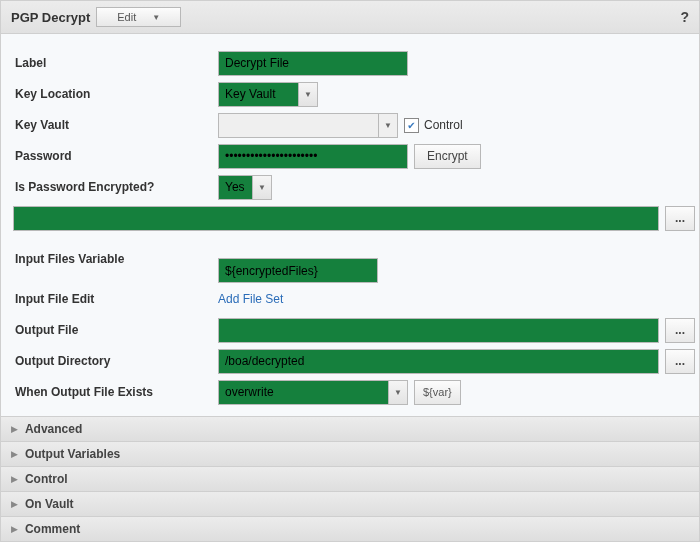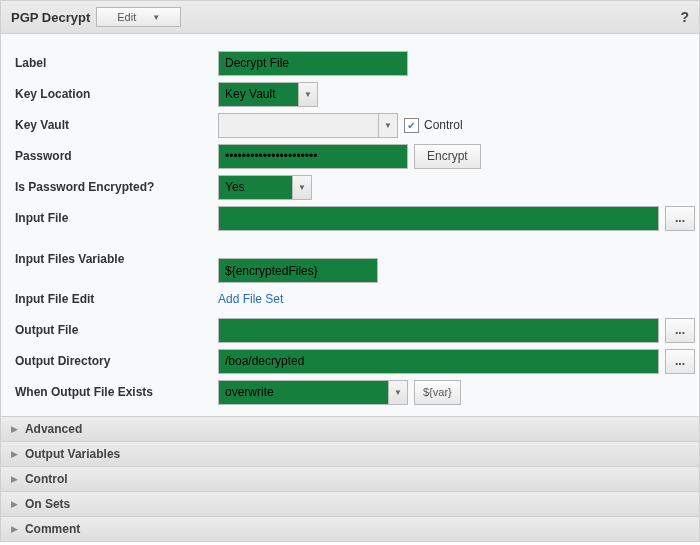--- a/index.html
+++ b/index.html
@@ -10,21 +10,21 @@
 .edit-btn { background: linear-gradient(#fcfcfc,#e8e8e8); border: 1px solid #b8b8b8; padding: 3px 20px; font-size: 11px; cursor: pointer; display: flex; align-items: center; gap: 16px; color: #555; }
 .edit-btn .tri { font-size: 8px; color: #666; }
 .help { position: absolute; right: 10px; font-weight: bold; color: #444; font-size: 14px; cursor: pointer; }
 .form-body { padding: 14px 4px 8px 12px; background: #f7f9fb; }
 .row { display: flex; align-items: center; min-height: 30px; margin-bottom: 1px; }
 .lbl { width: 205px; font-size: 12px; color: #333; font-weight: bold; padding-left: 2px; }
 .ctrls { flex: 1; display: flex; align-items: center; gap: 6px; }
 input[type=text], input[type=password] { border: 1px solid #b9b9b9; padding: 4px 6px; font-size: 12px; font-family: inherit; height: 25px; background: #15803d; }
 .w190 { width: 190px; }
 .w160 { width: 160px; margin-top: 24px; }
-.w55 { width: 74px; }
+.w55 { width: 34px; }
 .wfull { flex: 1; }
 .combo { display: inline-flex; }
 .combo input { border-right: none; }
 .combo-btn { width: 20px; height: 25px; border: 1px solid #b9b9b9; background: linear-gradient(#f5f5f5,#e3e3e3); cursor: pointer; display: flex; align-items: center; justify-content: center; }
 .combo-btn .tri { font-size: 8px; color: #666; }
 .disabled input, .disabled .combo-btn { background: #efefef; color: #999; }
 .chk { display: flex; align-items: center; gap: 5px; }
 .chk-box { width: 15px; height: 15px; border: 1px solid #888; background: #fff; display: flex; align-items: center; justify-content: center; font-size: 10px; color: #3a7abf; }
 .btn { background: linear-gradient(#fcfcfc,#e8e8e8); border: 1px solid #b8b8b8; padding: 4px 12px; font-size: 12px; cursor: pointer; color: #444; height: 25px; }
 .dots-btn { width: 30px; height: 25px; background: linear-gradient(#fcfcfc,#e8e8e8); border: 1px solid #b8b8b8; cursor: pointer; font-weight: bold; color: #444; display: flex; align-items: center; justify-content: center; }
@@ -99,21 +99,20 @@
         <div class="combo">
           <input type="text" class="w55" value="Yes" style="">
           <div class="combo-btn">
               <span class="tri">▼</span>
             </div>
         </div>
       </div>
     </div>
 
     <div class="row">
-      <div class="lbl">Input File</div>
       <div class="ctrls">
         <input type="text" class="wfull" value="" style="">
         <div class="dots-btn">...</div>
       </div>
     </div>
 
     <div class="row">
       <div class="lbl">Input Files Variable</div>
       <div class="ctrls">
         <input type="text" class="w160" value="${encryptedFiles}" style="">
@@ -165,20 +164,20 @@
   <div class="section">
     <span class="chev">▶</span>
     <span class="stitle">Output Variables</span>
   </div>
   <div class="section">
     <span class="chev">▶</span>
     <span class="stitle">Control</span>
   </div>
   <div class="section">
     <span class="chev">▶</span>
-    <span class="stitle">On Sets</span>
+    <span class="stitle">On Vault</span>
   </div>
   <div class="section">
     <span class="chev">▶</span>
     <span class="stitle">Comment</span>
   </div>
 
 </div>
 
 </body></html>

